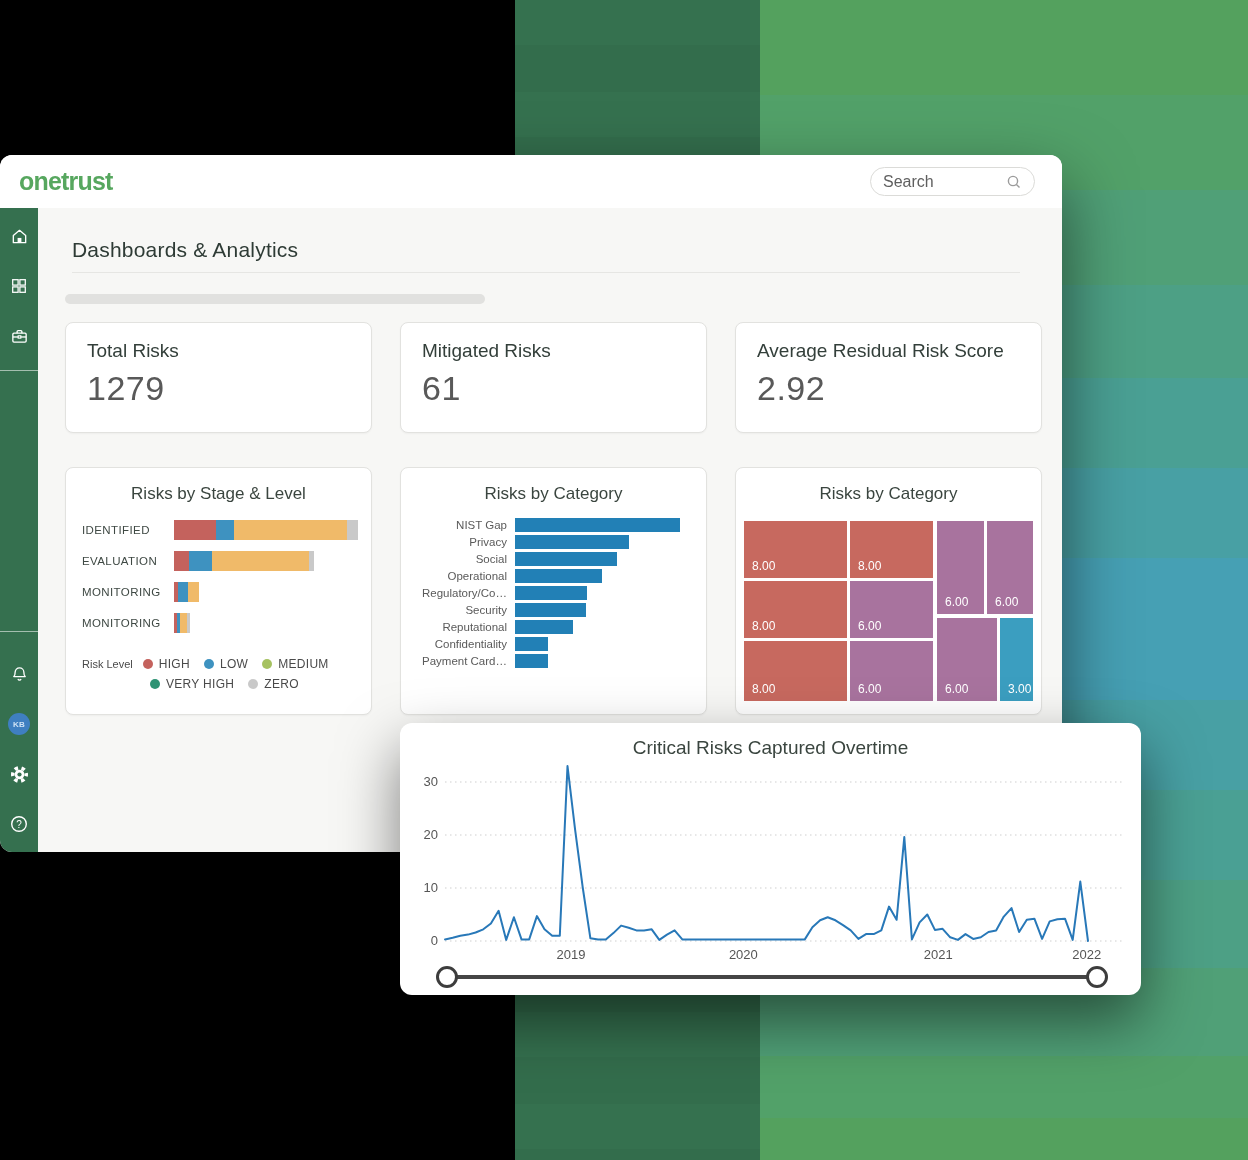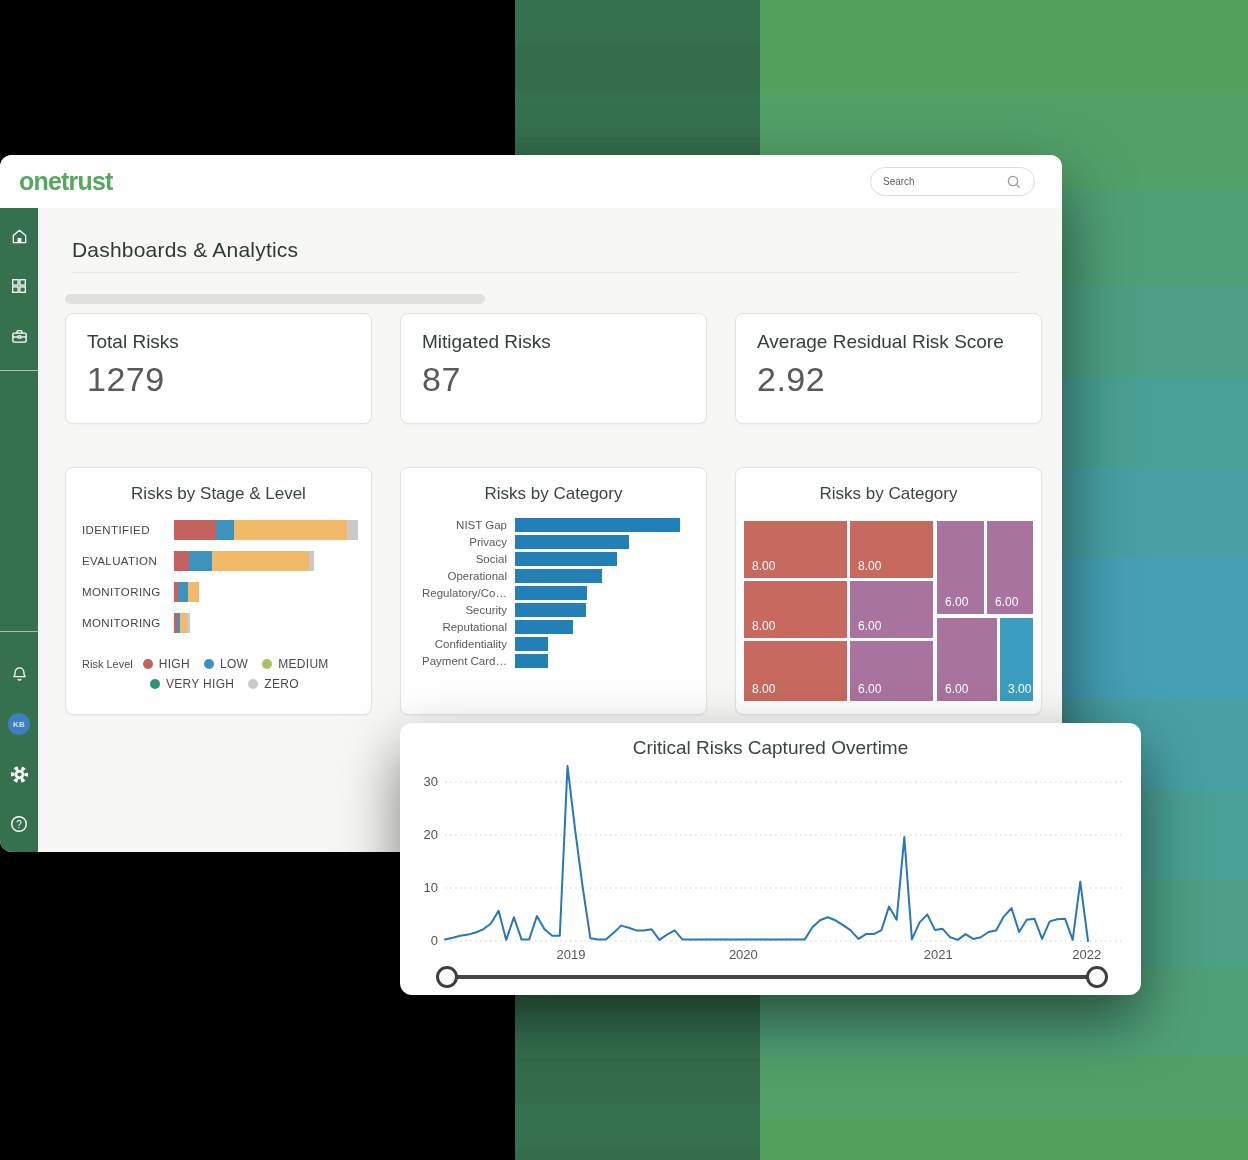--- a/index.html
+++ b/index.html
@@ -19,36 +19,36 @@
       #54A15E 1118px,#54A15E 100%); }
 
   
   .main-card { position:absolute; left:0; top:155px; width:1062px; height:697px;
     background:#F7F7F5; border-radius:12px; box-shadow:0 30px 70px rgba(0,0,0,.55); }
   .app-header { position:absolute; left:0; top:0; width:100%; height:53px; background:#FFFFFF;
     border-radius:12px 12px 0 0; display:flex; align-items:center; justify-content:space-between; }
   .logo { margin-left:19px; font-size:25px; font-weight:700; letter-spacing:-0.8px; color:#57A75F; }
   .search-box { margin-right:27px; width:165px; height:29px; border:1px solid #DBDBD8; border-radius:15px;
     background:#fff; display:flex; align-items:center; justify-content:space-between; padding:0 12px; }
-  .search-text { color:#5F5F5F; font-size:10px; }
+  .search-text { color:#5F5F5F; font-size:16px; }
 
   .sidebar { position:absolute; left:0; top:53px; width:38px; height:644px; background:#35704F;
     border-radius:0 0 0 12px; display:flex; flex-direction:column; align-items:center;gap:10px; }
   .sb-icon { width:38px; height:40px; display:flex; align-items:center; justify-content:center; cursor:pointer; }
   .sb-divider { width:38px; height:1px; background:rgba(255,255,255,.55); }
   .sb-spacer { flex:1; }
   .avatar { width:22px; height:22px; border-radius:50%; background:#3F7FC1; color:#CFE2F5; font-size:8px;
     font-weight:700; display:flex; align-items:center; justify-content:center; letter-spacing:.3px; }
 
   .content { position:absolute; left:38px; top:53px; right:0; bottom:0; }
   .page-title { position:absolute; left:34px; top:30px; font-size:21px; font-weight:500; color:#2E3B35; letter-spacing:.2px; }
   .title-divider { position:absolute; left:34px; top:64px; width:948px; height:1px; background:#E6E6E3; }
   .progress-pill { position:absolute; left:27px; top:86px; width:420px; height:10px; border-radius:5px; background:#E1E1DF; }
 
-  .stats-row { position:absolute; left:27px; top:105px; display:flex; gap:28px;justify-content:space-between; }
+  .stats-row { position:absolute; left:27px; top:114px; display:flex; gap:28px;justify-content:space-between; }
   .stat-card { width:307px; height:111px; background:#fff; border:1px solid #E2E2DF; border-radius:8px;
     padding:17px 21px; box-shadow:0 1px 2px rgba(0,0,0,.04); }
   .stat-label { font-size:19px; font-weight:500; color:#333F3A; }
   .stat-value { margin-top:7px; font-size:34px; color:#595959; letter-spacing:.5px; }
 
   .charts-row { position:absolute; left:27px; top:259px; display:flex; gap:28px; }
   .chart-card { width:307px; height:248px; background:#fff; border:1px solid #E2E2DF; border-radius:8px;
     box-shadow:0 1px 2px rgba(0,0,0,.04); position:relative; }
   .chart-title { text-align:center; margin-top:16px; font-size:17px; font-weight:500; color:#3A453F; }
 
@@ -162,21 +162,21 @@
     <div class="title-divider"></div>
     <div class="progress-pill"></div>
 
     <div class="stats-row">
       <div class="stat-card">
         <div class="stat-label">Total Risks</div>
         <div class="stat-value">1279</div>
       </div>
       <div class="stat-card">
         <div class="stat-label">Mitigated Risks</div>
-        <div class="stat-value">87</div>
+        <div class="stat-value">61</div>
       </div>
       <div class="stat-card">
         <div class="stat-label">Average Residual Risk Score</div>
         <div class="stat-value">2.92</div>
       </div>
     </div>
 
     <div class="charts-row">
       <div class="chart-card">
         <div class="chart-title">Risks by Stage &amp; Level</div>

